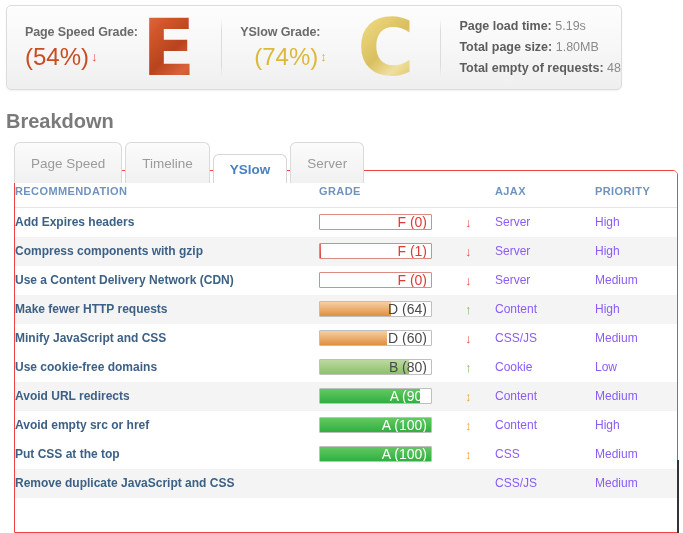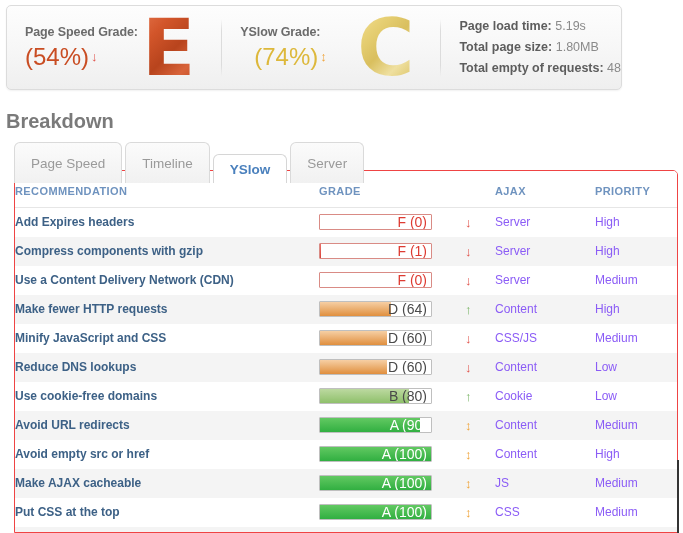--- a/index.html
+++ b/index.html
@@ -287,32 +287,20 @@
             <td class="gradecell">
               <div class="bar g-d">
                 <div class="fill" style="width: 60%;"></div>
                 <div class="txt">D (60)</div>
               </div>
             </td>
             <td class="arrow"><span class="ar-down">↓</span></td>
             <td class="type">CSS/JS</td>
             <td class="prio">Medium</td>
           </tr>
-          <tr class="row even">
-            <td class="rec">Reduce DNS lookups</td>
-            <td class="gradecell">
-              <div class="bar g-d">
-                <div class="fill" style="width: 60%;"></div>
-                <div class="txt">D (60)</div>
-              </div>
-            </td>
-            <td class="arrow"><span class="ar-down">↓</span></td>
-            <td class="type">Content</td>
-            <td class="prio">Low</td>
-          </tr>
           <tr class="row odd">
             <td class="rec">Use cookie-free domains</td>
             <td class="gradecell">
               <div class="bar g-b">
                 <div class="fill" style="width: 80%;"></div>
                 <div class="txt">B (80)</div>
               </div>
             </td>
             <td class="arrow"><span class="ar-up">↑</span></td>
             <td class="type">Cookie</td>
@@ -334,32 +322,20 @@
             <td class="rec">Avoid empty src or href</td>
             <td class="gradecell">
               <div class="bar g-a">
                 <div class="fill" style="width: 100%;"></div>
                 <div class="txt">A (100)</div>
               </div>
             </td>
             <td class="arrow"><span class="ar-both">↕</span></td>
             <td class="type">Content</td>
             <td class="prio">High</td>
-          </tr>
-          <tr class="row even">
-            <td class="rec">Make AJAX cacheable</td>
-            <td class="gradecell">
-              <div class="bar g-a">
-                <div class="fill" style="width: 100%;"></div>
-                <div class="txt">A (100)</div>
-              </div>
-            </td>
-            <td class="arrow"><span class="ar-both">↕</span></td>
-            <td class="type">JS</td>
-            <td class="prio">Medium</td>
           </tr>
           <tr class="row odd">
             <td class="rec">Put CSS at the top</td>
             <td class="gradecell">
               <div class="bar g-a">
                 <div class="fill" style="width: 100%;"></div>
                 <div class="txt">A (100)</div>
               </div>
             </td>
             <td class="arrow"><span class="ar-both">↕</span></td>

